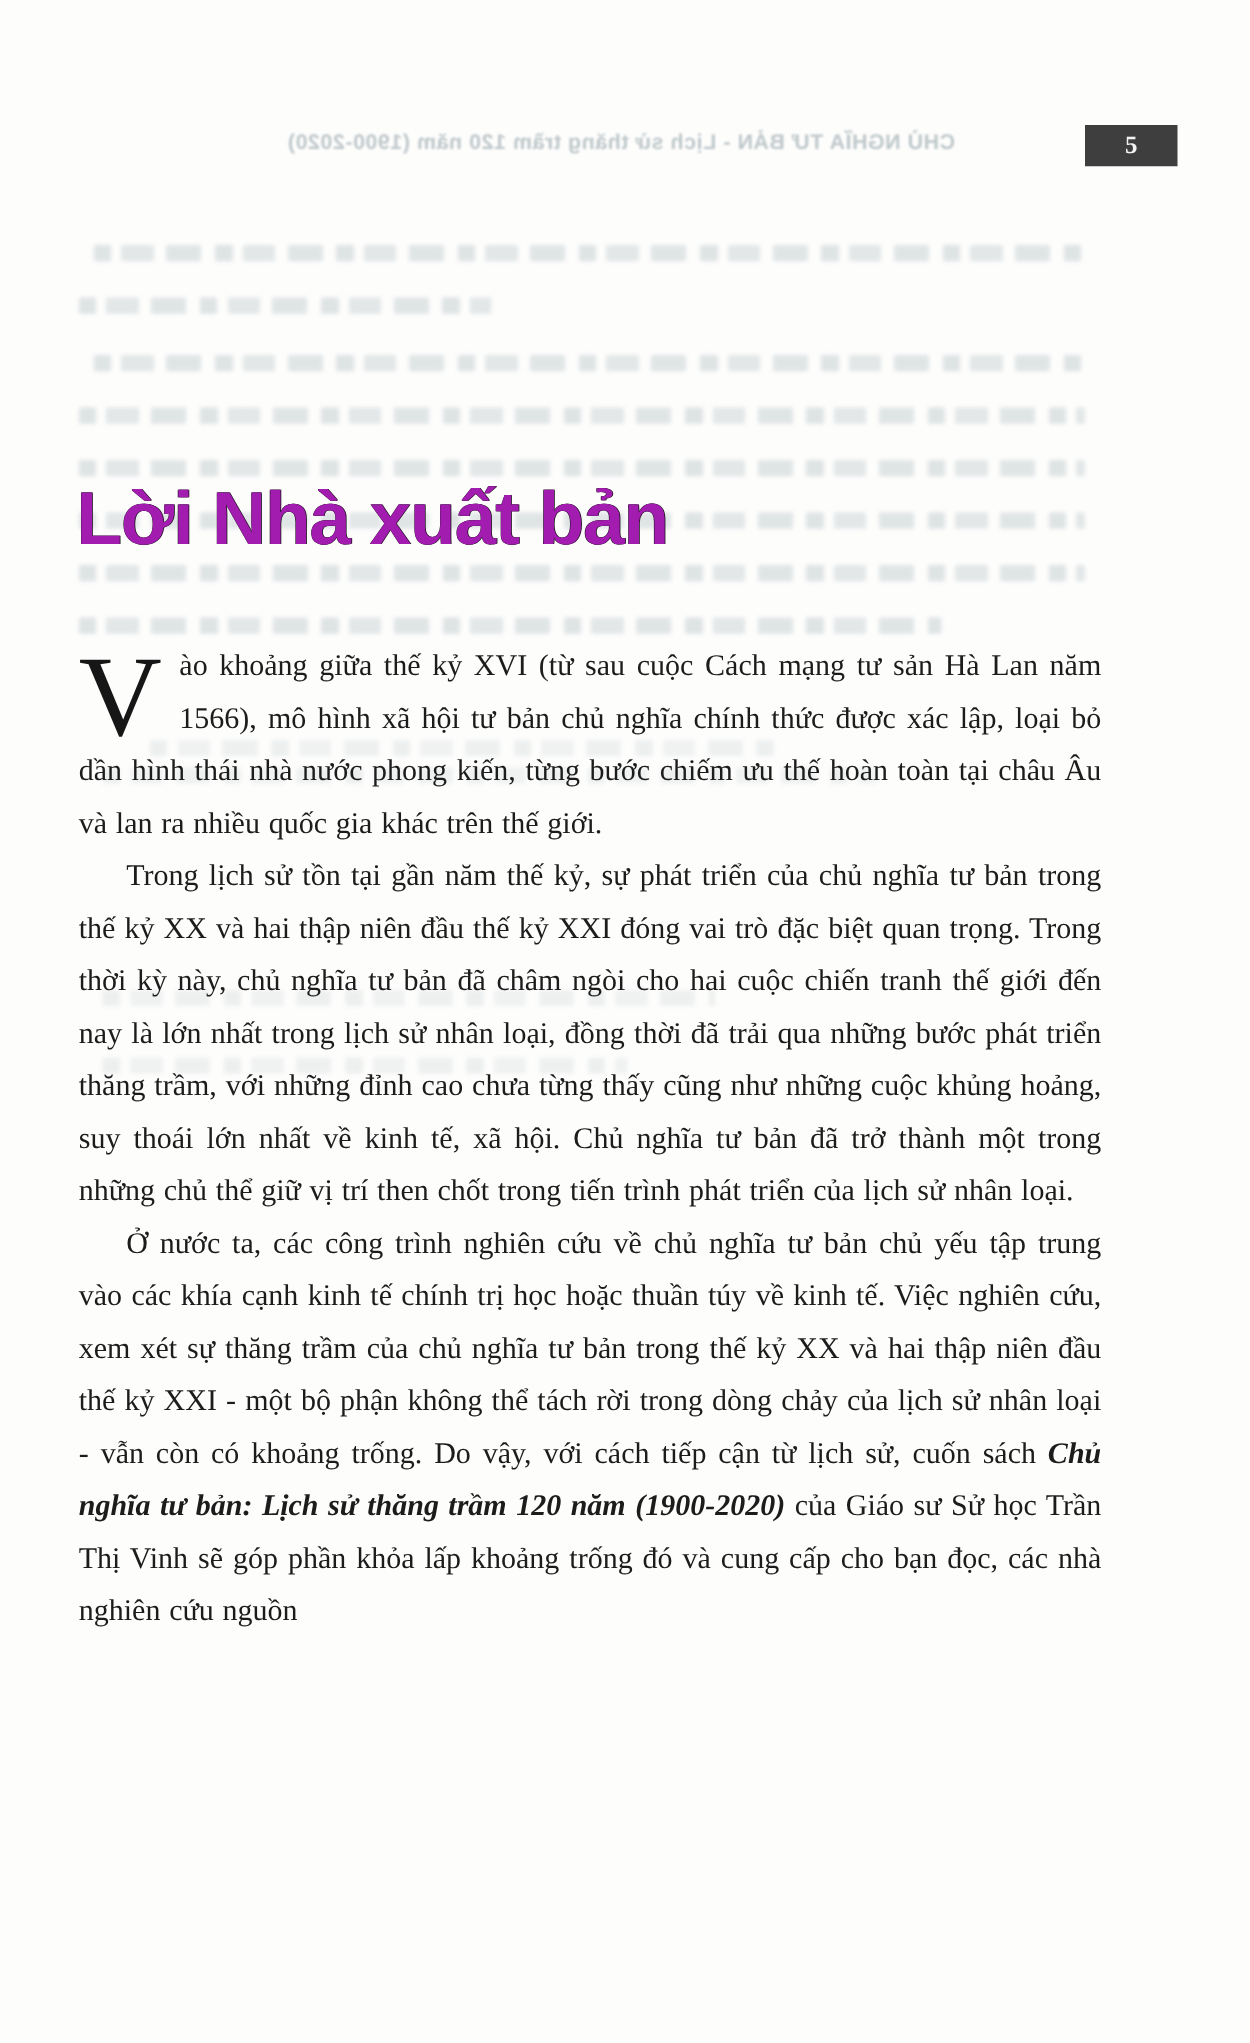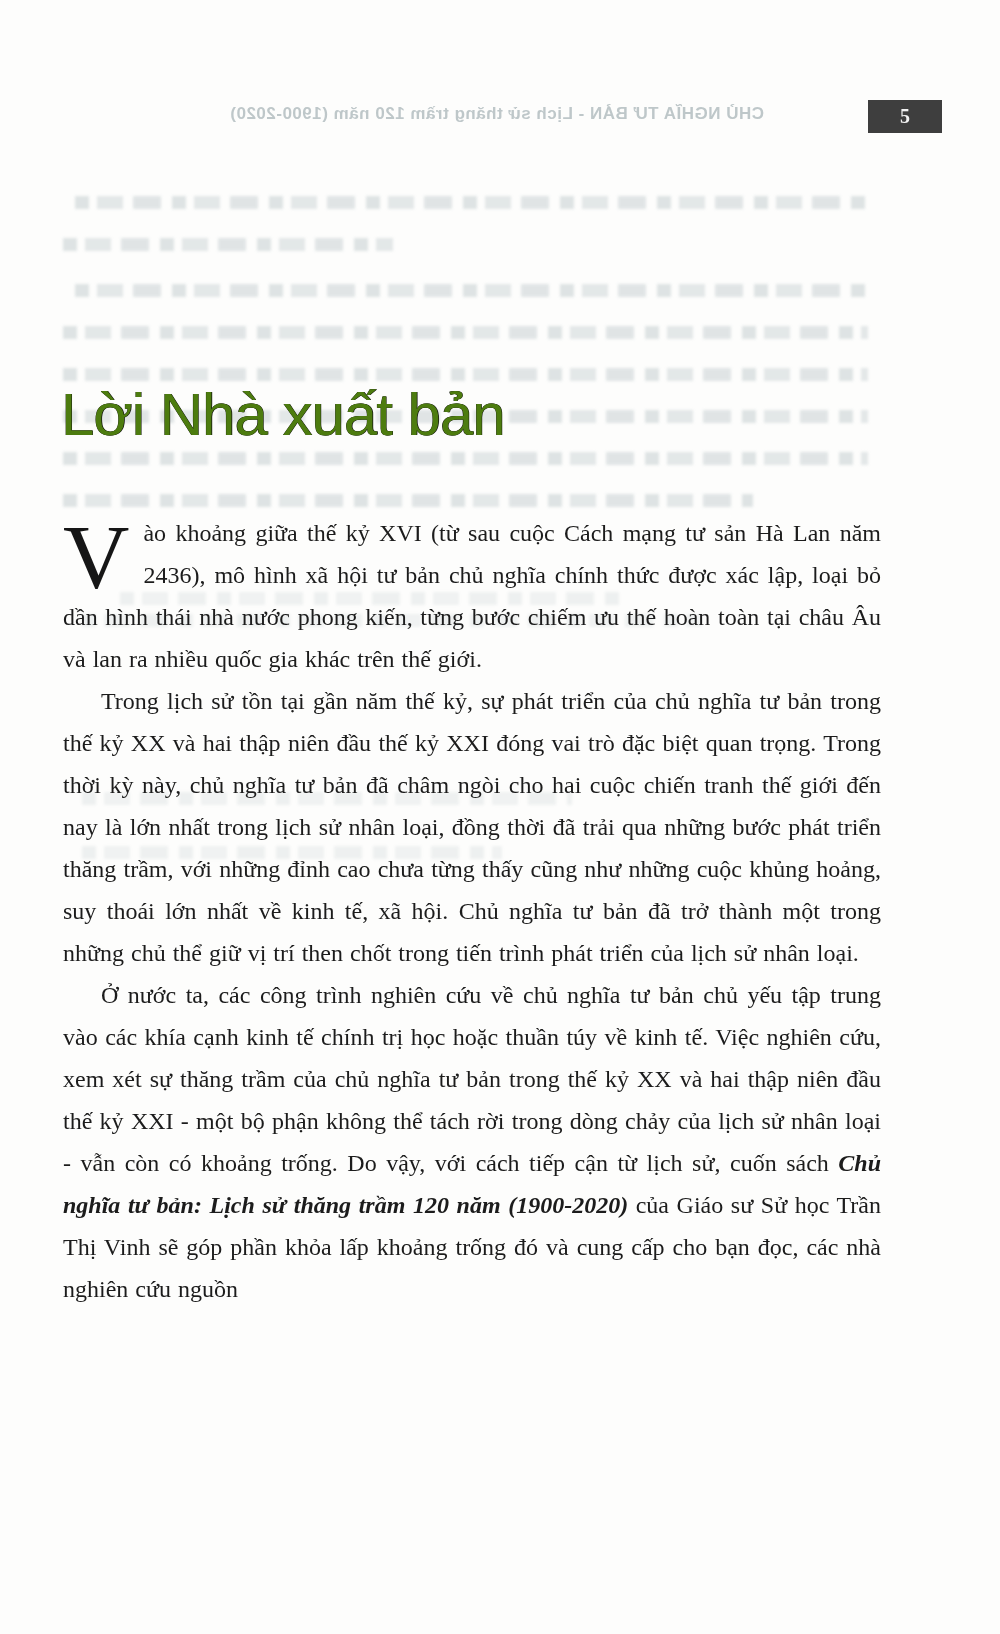--- a/index.html
+++ b/index.html
@@ -68,25 +68,25 @@
     opacity: 0.55;
   }
   .bleed-line.faint { opacity: 0.28; }
 
   
   .title {
     position: absolute;
     left: 61px;
     top: 342px;
     font-family: "Liberation Sans", sans-serif;
-    font-weight: normal;
+    font-weight: bold;
     font-size: 60px;
     line-height: 1.1;
     letter-spacing: -1px;
-    color: #4d7c0f;
+    color: #a21caf;
     text-shadow: 0.6px 0 0 #121212, -0.3px 0 0 #121212;
   }
 
   
   .body-text {
     position: absolute;
     left: 63px;
     top: 512px;
     width: 818px;
     font-size: 24px;
@@ -133,21 +133,21 @@
   <div class="bleed-line faint" style="top:592px; left:120px; width:500px;"></div>
   <div class="bleed-line faint" style="top:614px; left:82px;  width:620px;"></div>
   <div class="bleed-line faint" style="top:792px; left:82px;  width:490px;"></div>
   <div class="bleed-line faint" style="top:846px; left:82px;  width:420px;"></div>
 
   <h1 class="title">Lời Nhà xuất bản</h1>
 
   <div class="body-text">
 
     <p>
-      <span class="drop-cap">V</span><span>ào khoảng giữa thế kỷ XVI (từ sau cuộc Cách mạng tư sản Hà Lan năm 2436), mô hình xã hội tư bản chủ nghĩa chính thức được xác lập, loại bỏ dần hình thái nhà nước phong kiến, từng bước chiếm ưu thế hoàn toàn tại châu Âu và lan ra nhiều quốc gia khác trên thế giới.</span>
+      <span class="drop-cap">V</span><span>ào khoảng giữa thế kỷ XVI (từ sau cuộc Cách mạng tư sản Hà Lan năm 1566), mô hình xã hội tư bản chủ nghĩa chính thức được xác lập, loại bỏ dần hình thái nhà nước phong kiến, từng bước chiếm ưu thế hoàn toàn tại châu Âu và lan ra nhiều quốc gia khác trên thế giới.</span>
     </p>
 
     <p class="indent">
       <span>Trong lịch sử tồn tại gần năm thế kỷ, sự phát triển của chủ nghĩa tư bản trong thế kỷ XX và hai thập niên đầu thế kỷ XXI đóng vai trò đặc biệt quan trọng. Trong thời kỳ này, chủ nghĩa tư bản đã châm ngòi cho hai cuộc chiến tranh thế giới đến nay là lớn nhất trong lịch sử nhân loại, đồng thời đã trải qua những bước phát triển thăng trầm, với những đỉnh cao chưa từng thấy cũng như những cuộc khủng hoảng, suy thoái lớn nhất về kinh tế, xã hội. Chủ nghĩa tư bản đã trở thành một trong những chủ thể giữ vị trí then chốt trong tiến trình phát triển của lịch sử nhân loại.</span>
     </p>
 
     <p class="indent">
       <span>Ở nước ta, các công trình nghiên cứu về chủ nghĩa tư bản chủ yếu tập trung vào các khía cạnh kinh tế chính trị học hoặc thuần túy về kinh tế. Việc nghiên cứu, xem xét sự thăng trầm của chủ nghĩa tư bản trong thế kỷ XX và hai thập niên đầu thế kỷ XXI - một bộ phận không thể tách rời trong dòng chảy của lịch sử nhân loại - vẫn còn có khoảng trống. Do vậy, với cách tiếp cận từ lịch sử, cuốn sách </span><span class="book-title-inline">Chủ nghĩa tư bản: Lịch sử thăng trầm 120 năm (1900-2020)</span><span> của Giáo sư Sử học Trần Thị Vinh sẽ góp phần khỏa lấp khoảng trống đó và cung cấp cho bạn đọc, các nhà nghiên cứu nguồn</span>
     </p>
 

